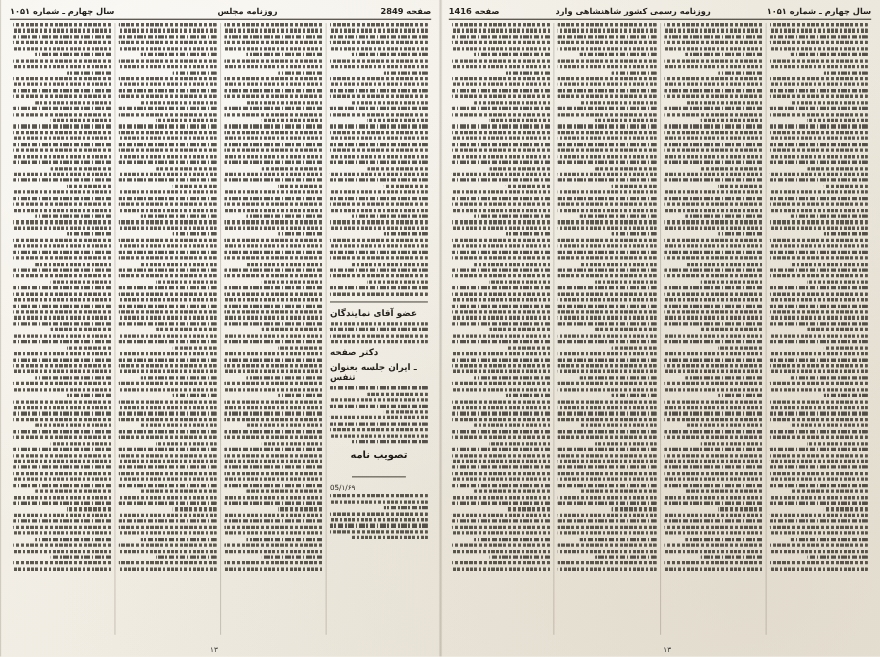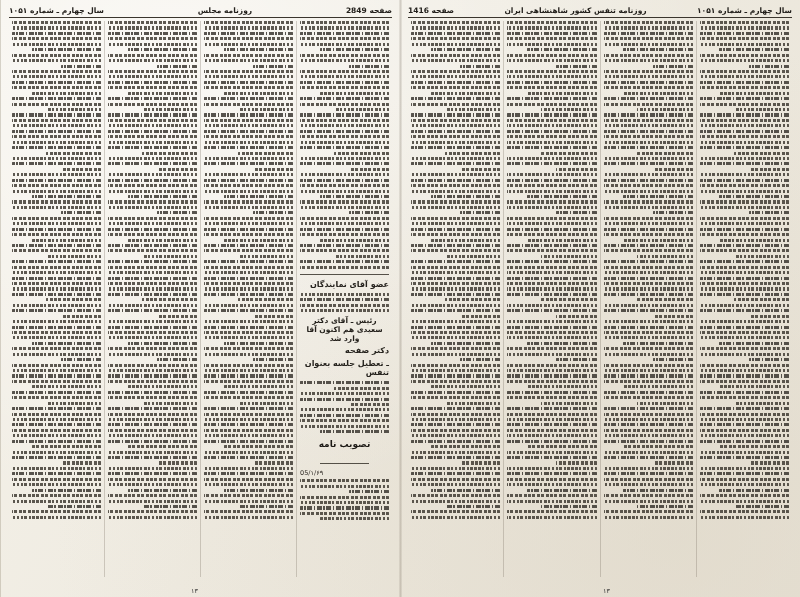--- a/index.html
+++ b/index.html
@@ -112,21 +112,21 @@
         #34302a 6.6px, #34302a 8.2px,
         rgba(0,0,0,0) 8.2px, rgba(0,0,0,0) 9.6px);
   }
   .ln.short { width: 62%; }
   .ln.short2 { width: 78%; }
   .ln.short3 { width: 45%; }
   .subhead {
     font-size: 8px;
     font-weight: bold;
     color: #26231e;
-    text-align: right;
+    text-align: left;
     margin: 3px 0 4px 0;
     direction: rtl;
   }
   .rule {
     height: 1px;
     background: #3a352d;
     margin: 5px 0 5px 0;
     opacity: 0.85;
   }
   .rule.half { width: 55%; margin-right: auto; margin-left: auto; }
@@ -230,23 +230,22 @@
                 <div class="ln "></div>
               </div>
               <div class="rule"></div>
               <div class="subhead">عضو آقای نمایندگان</div>
               <div class="para">
                 <div class="ln v2"></div>
                 <div class="ln v3"></div>
                 <div class="ln "></div>
                 <div class="ln v2"></div>
               </div>
-              <div class="signature">رئیس ـ آقای دکتر سعیدی هم اکنون آقا وارد شد</div>
               <div class="subhead">دکتر صفحه</div>
-              <div class="subhead">ـ تعطیل جلسه بعنوان تنفس</div>
+              <div class="subhead">ـ ایران جلسه بعنوان تنفس</div>
               <div class="para">
                 <div class="ln v3"></div>
                 <div class="ln short"></div>
                 <div class="ln v2"></div>
                 <div class="ln v3"></div>
                 <div class="ln short3"></div>
                 <div class="ln v2"></div>
                 <div class="ln v3"></div>
                 <div class="ln "></div>
                 <div class="ln v2"></div>
@@ -562,21 +561,21 @@
             </div>
           </div>
       </div>
 
       <div class="footer-num l">۱۳</div>
     </div>
 
     <div class="sheet right">
       <div class="masthead">
         <span class="mh-item">سال چهارم ـ شماره ۱۰۵۱</span>
-        <span class="mh-item mh-center">روزنامه تنفس کشور شاهنشاهی ایران</span>
+        <span class="mh-item mh-center">روزنامه رسمی کشور شاهنشاهی وارد</span>
         <span class="mh-item">صفحه 1416</span>
       </div>
 
       <div class="cols">
         <div class="col">
             <div class="col-inner">
               <div class="para">
                 <div class="ln "></div>
                 <div class="ln v2"></div>
                 <div class="ln v3"></div>

